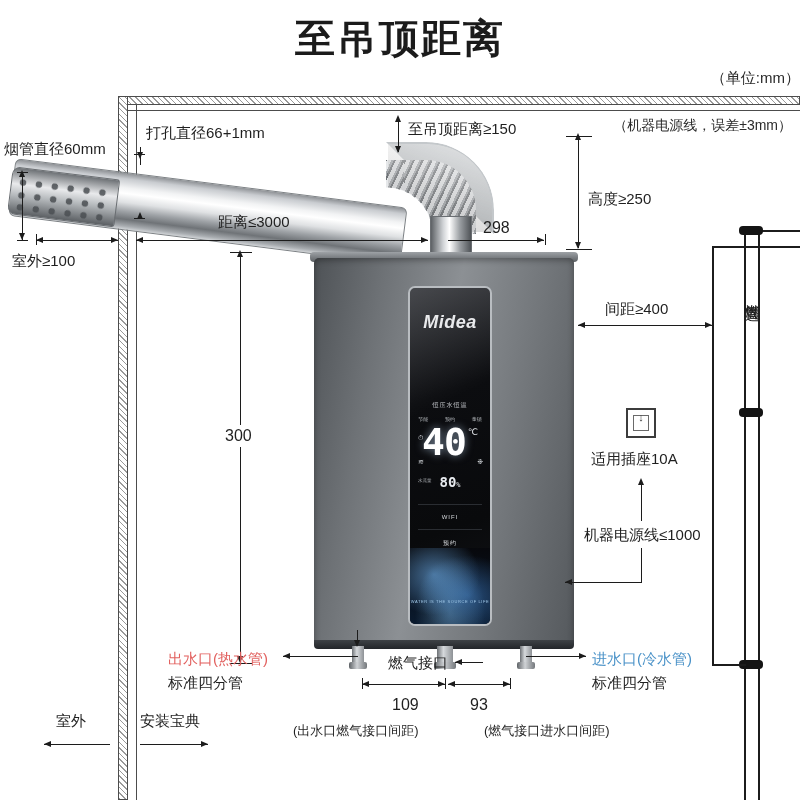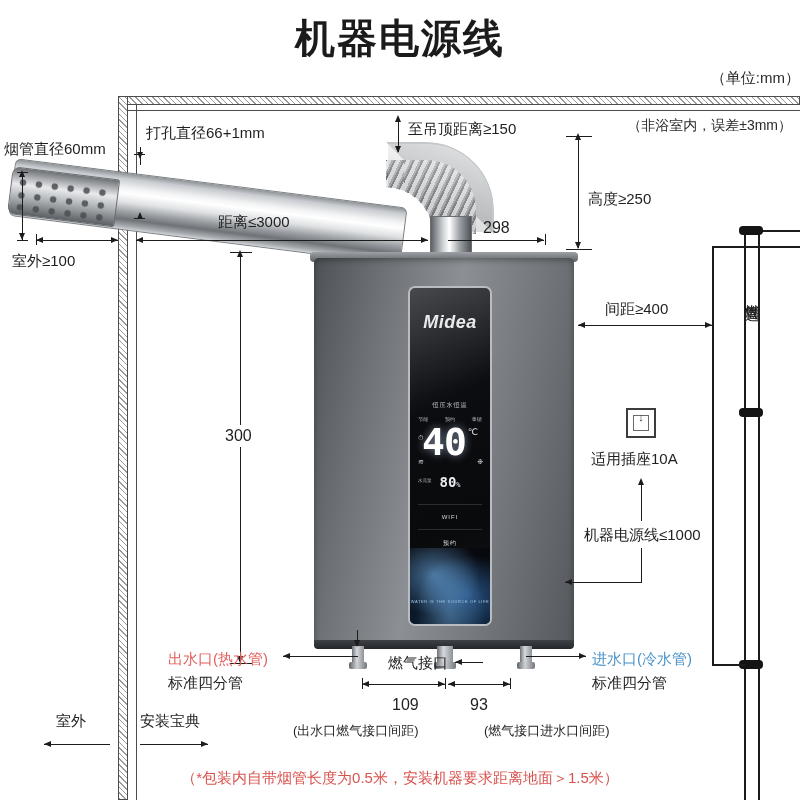--- a/index.html
+++ b/index.html
@@ -217,23 +217,23 @@
   #warning{
     left:0;top:770px;width:800px;text-align:center;
     font-size:15px;color:#d9534f;
   }
 </style>
 </head>
 <body>
 
 <div id="stage">
 
-  <div class="abs txt" id="title">机器电源线</div>
+  <div class="abs txt" id="title">至吊顶距离</div>
   <div class="abs txt" id="unit-note">（单位:mm）</div>
-  <div class="abs txt" id="tolerance-note">（非浴室内，误差±3mm）</div>
+  <div class="abs txt" id="tolerance-note">（机器电源线，误差±3mm）</div>
 
   <div class="abs hatch" id="ceiling-slab"></div>
   <div class="abs hatch" id="wall-slab"></div>
   <div class="abs" id="ceiling-line"></div>
   <div class="abs" id="wall-line"></div>
 
   <div class="abs" id="flue-wrap">
     <div id="flue-body"></div>
     <div id="flue-cap">
       <div class="vent-row" style="top:9px;"></div>
@@ -401,15 +401,14 @@
   <div class="lbl num" style="left:470px;top:696px;">93</div>
   <div class="lbl sm" style="left:484px;top:722px;">(燃气接口进水口间距)</div>
 
   <div class="lbl" style="left:56px;top:712px;">室外</div>
   <div class="dl h" style="left:44px;top:744px;width:66px;"></div>
   <div class="ah left" style="left:44px;top:740.5px;"></div>
   <div class="lbl" style="left:140px;top:712px;">安装宝典</div>
   <div class="dl h" style="left:140px;top:744px;width:68px;"></div>
   <div class="ah right" style="left:201px;top:740.5px;"></div>
 
-  <div class="abs txt" id="warning">（*包装内自带烟管长度为0.5米，安装机器要求距离地面＞1.5米）</div>
 
 </div>
 
 </body></html>

